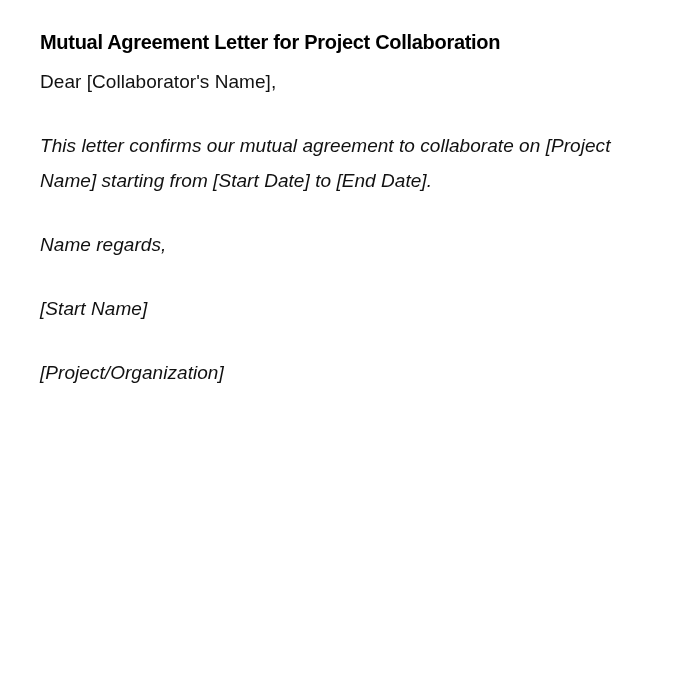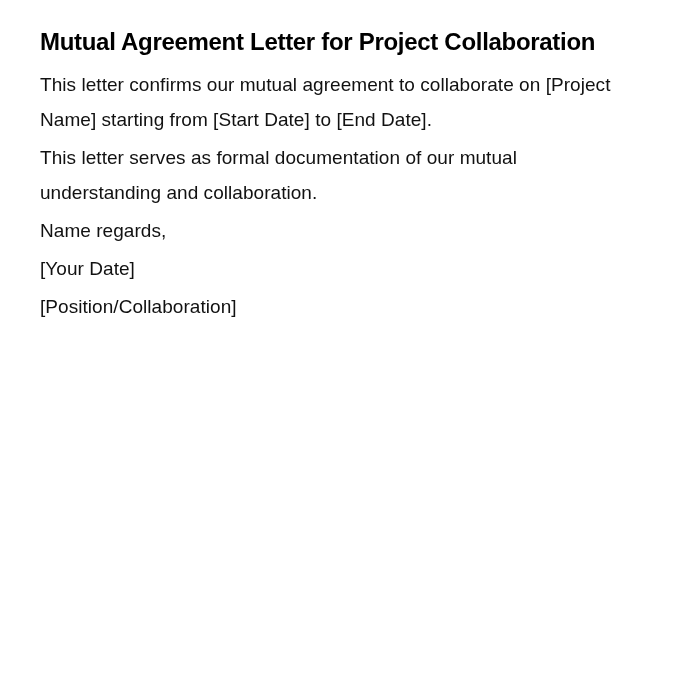--- a/index.html
+++ b/index.html
@@ -17,39 +17,39 @@
     }
     .doc {
       position: absolute;
       left: 40px;
       top: 20px;
       width: 600px;
     }
     .title {
       font-family: "Liberation Sans", sans-serif;
       font-weight: bold;
-      font-size: 24px;
+      font-size: 20px;
       line-height: 44px;
       margin: 0 0 0 0;
       letter-spacing: -0.3px;
       color: #000000;
     }
     .p {
       font-size: 19px;
       line-height: 35px;
       margin: 0;
       letter-spacing: 0.05px;
       color: #111111;
     }
     .salutation { margin-top: 0px; }
-    .gap { margin-top: 3px; }
+    .gap { margin-top: 29px; font-style: italic; }
   </style>
 </head>
 <body>
 
 <div class="doc">
   <h1 class="title">Mutual Agreement Letter for Project Collaboration</h1>
+  <p class="p salutation">Dear [Collaborator's Name],</p>
   <p class="p gap">This letter confirms our mutual agreement to collaborate on [Project Name] starting from [Start Date] to [End Date].</p>
-  <p class="p gap">This letter serves as formal documentation of our mutual understanding and collaboration.</p>
   <p class="p gap">Name regards,</p>
-  <p class="p gap">[Your Date]</p>
-  <p class="p gap">[Position/Collaboration]</p>
+  <p class="p gap">[Start Name]</p>
+  <p class="p gap">[Project/Organization]</p>
 </div>
 
 </body></html>

